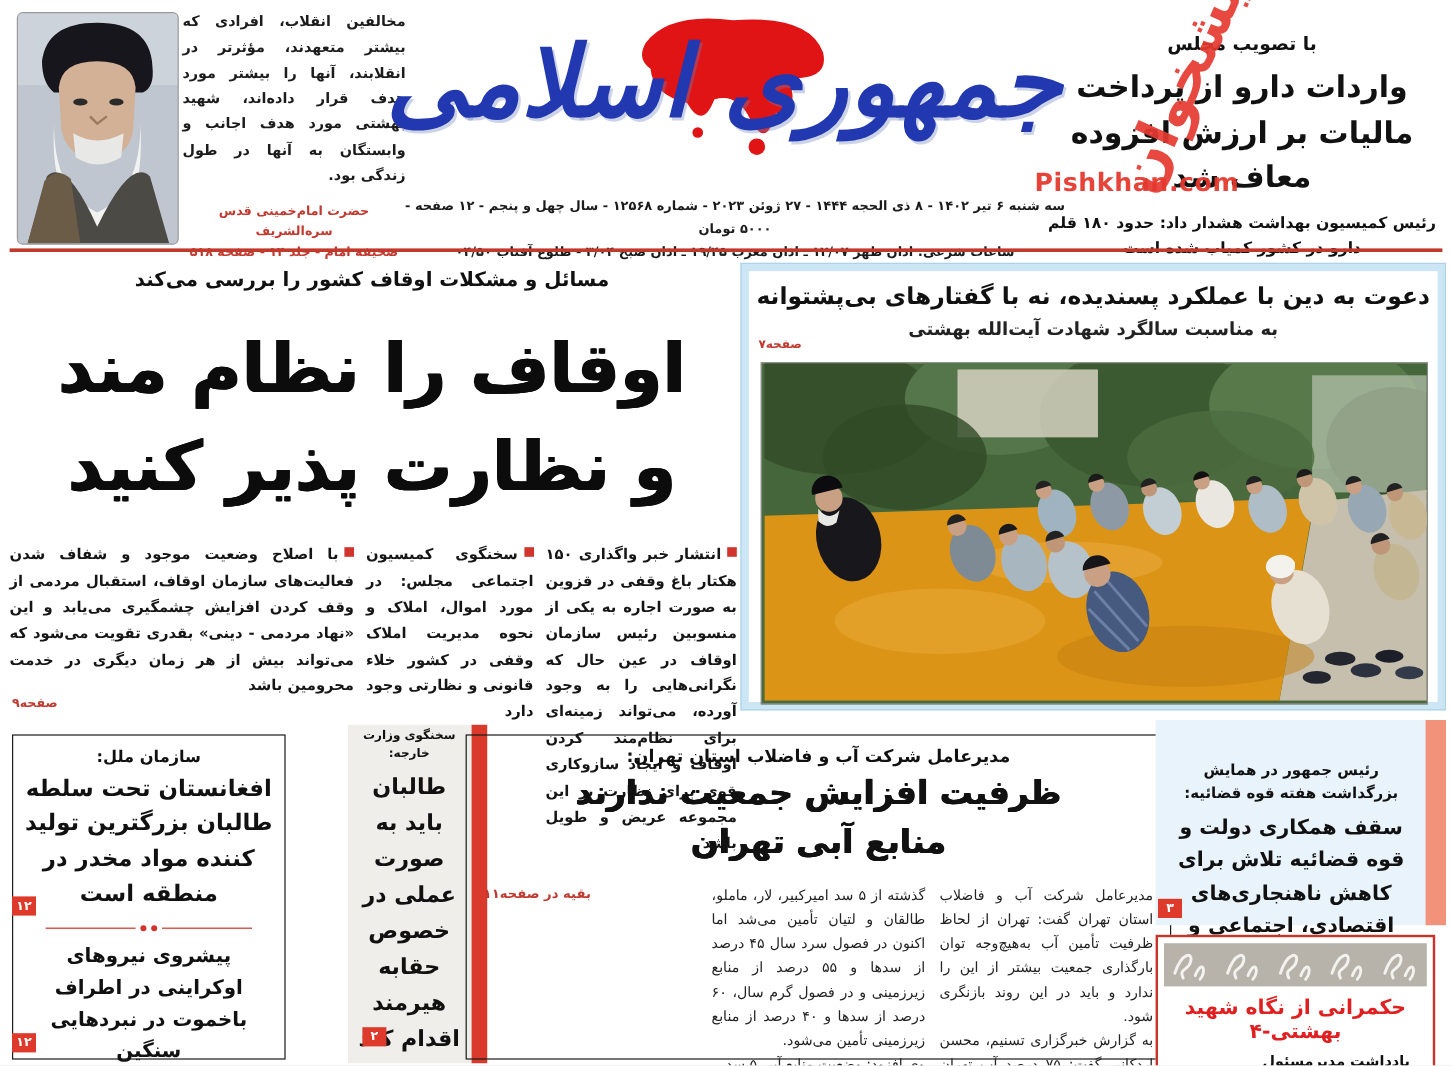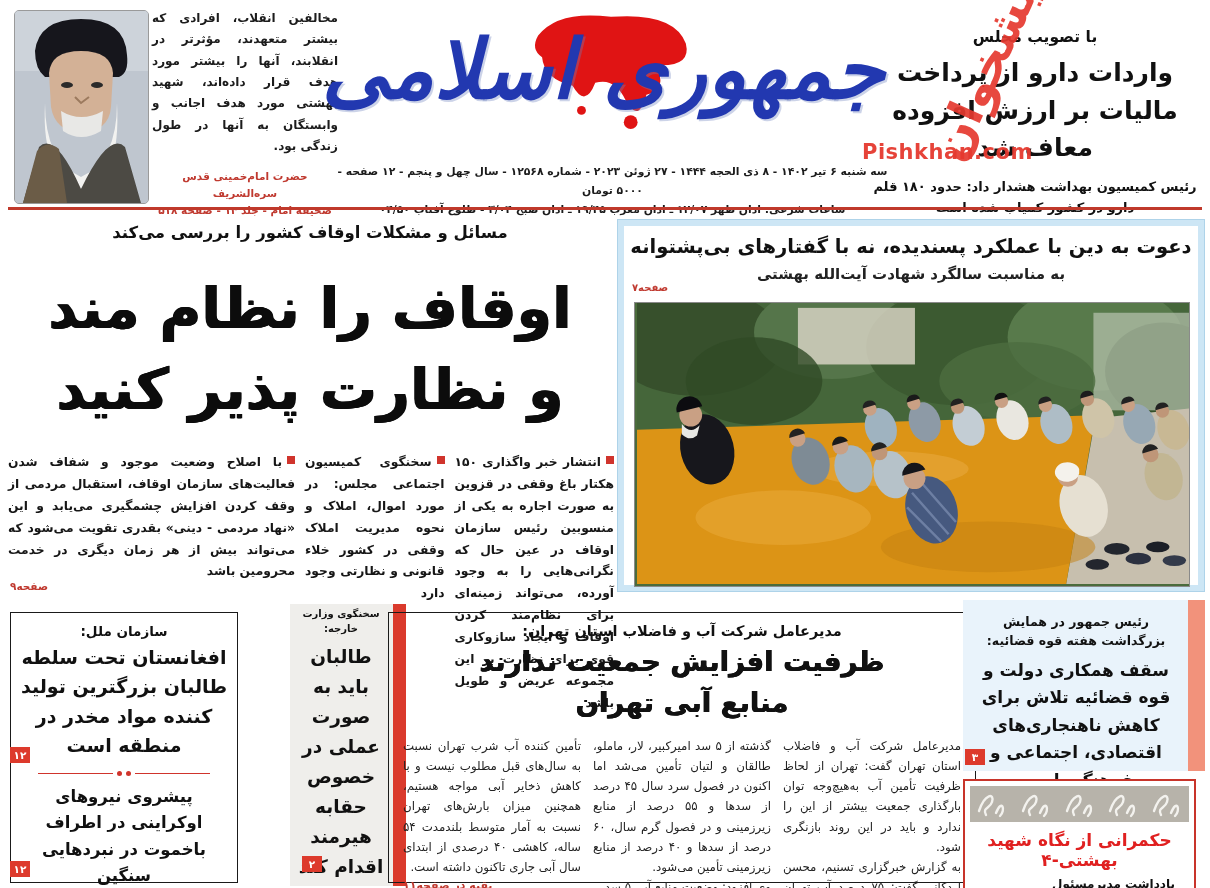--- a/index.html
+++ b/index.html
@@ -62,21 +62,21 @@
   .box-taliban .headline{font-size:18.5px;font-weight:bold;line-height:1.62;margin-top:6px;}
   .box-water{left:368px;top:612px;width:588px;height:271px;border:1.5px solid #1a1a1a;padding:10px 14px;margin-left:20px;}
   .box-water .kicker{text-align:center;font-size:14.5px;font-weight:bold;}
   .box-water .headline{text-align:center;font-size:27.5px;font-weight:bold;line-height:1.5;margin-top:2px;
     text-shadow:.4px 0 0 #111,-.4px 0 0 #111;}
   .water-cols{display:flex;gap:12px;margin-top:12px;}
   .water-col{width:178px;font-size:11.8px;line-height:1.72;text-align:justify;color:#222;white-space:pre-line;}
   .cont-ref{font-size:11px;font-weight:bold;color:#c03a30;text-align:left;margin-top:2px;}
   .box-president{left:963px;top:600px;width:242px;height:171px;background:#e9f3fb;padding:12px 26px 8px 10px;text-align:center;}
   .box-president .stripe{position:absolute;top:0;right:0;width:17px;height:100%;background:#f2927b;}
-  .box-president .kicker{font-size:12.5px;font-weight:bold;line-height:1.55;}
+  .box-president .kicker{font-size:12.5px;font-weight:bold;line-height:1.55;margin-top:20px;}
   .box-president .headline{font-size:17px;font-weight:bold;line-height:1.62;margin-top:6px;}
   .box-editor{left:963px;top:779px;width:233px;height:126px;border:2px solid #c8342a;background:#fff;padding:5px;}
   .motif-band{height:36px;background:#b7b3aa;display:flex;align-items:center;justify-content:space-around;overflow:hidden;}
   .box-editor .title{color:#e02020;font-size:17px;font-weight:bold;text-align:center;margin-top:8px;}
   .box-editor .subtitle{font-size:12px;font-weight:bold;text-align:right;padding-right:14px;margin-top:7px;}
 </style>
 </head>
 <body>
 
 <div class="page">
@@ -289,21 +289,20 @@
     <div class="headline">
       <div>ظرفیت افزایش جمعیت ندارند</div>
       <div>منابع آبی تهران</div>
     </div>
     <div class="water-cols">
       <div class="water-col">مدیرعامل شرکت آب و فاضلاب استان تهران گفت: تهران از لحاظ ظرفیت تأمین آب به‌هیچ‌وجه توان بارگذاری جمعیت بیشتر از این را ندارد و باید در این روند بازنگری شود.
 به گزارش خبرگزاری تسنیم، محسن اردکانی گفت: ۷۵ درصد آب تهران در</div>
       <div class="water-col">گذشته از ۵ سد امیرکبیر، لار، ماملو، طالقان و لتیان تأمین می‌شد اما اکنون در فصول سرد سال ۴۵ درصد از سدها و ۵۵ درصد از منابع زیرزمینی و در فصول گرم سال، ۶۰ درصد از سدها و ۴۰ درصد از منابع زیرزمینی تأمین می‌شود.
 وی افزود: وضعیت منابع آبی ۵ سد</div>
       <div style="width:178px;">
-        <div class="water-col" style="width:178px;">تأمین کننده آب شرب تهران نسبت به سال‌های قبل مطلوب نیست و با کاهش ذخایر آبی مواجه هستیم، همچنین میزان بارش‌های تهران نسبت به آمار متوسط بلندمدت ۵۴ ساله، کاهشی ۴۰ درصدی از ابتدای سال آبی جاری تاکنون داشته است.</div>
         <div class="cont-ref">بقیه در صفحه۱۱</div>
       </div>
     </div>
   </div>
 
   <div class="abs box box-president">
     <div class="stripe"></div>
     <div class="kicker">
       <div>رئیس جمهور در همایش</div>
       <div>بزرگداشت هفته قوه قضائیه:</div>

